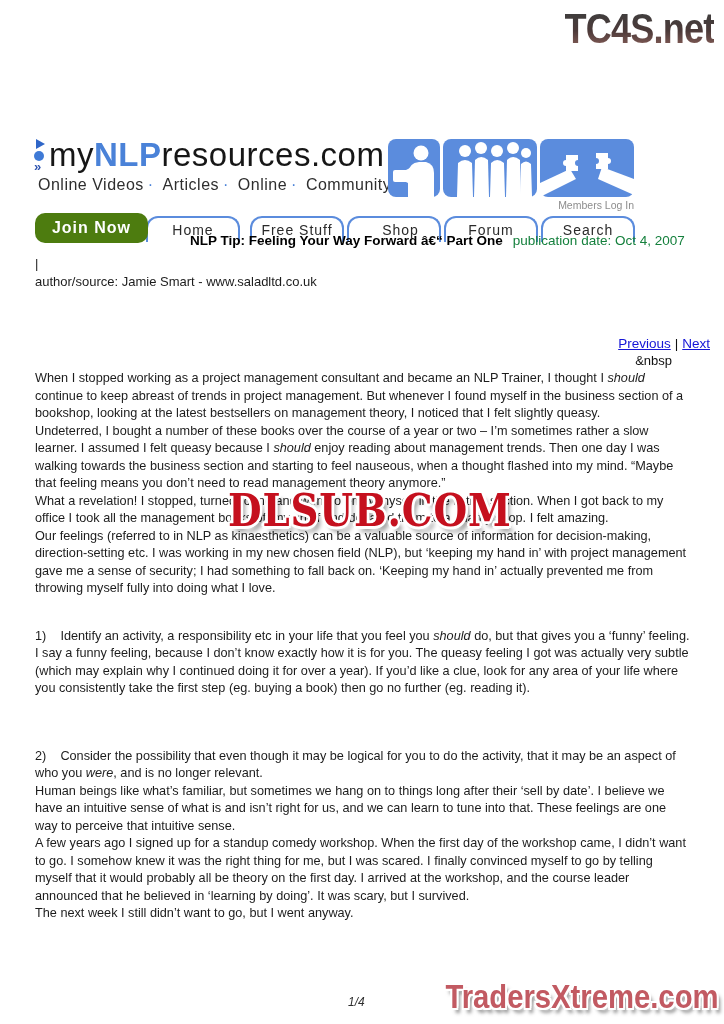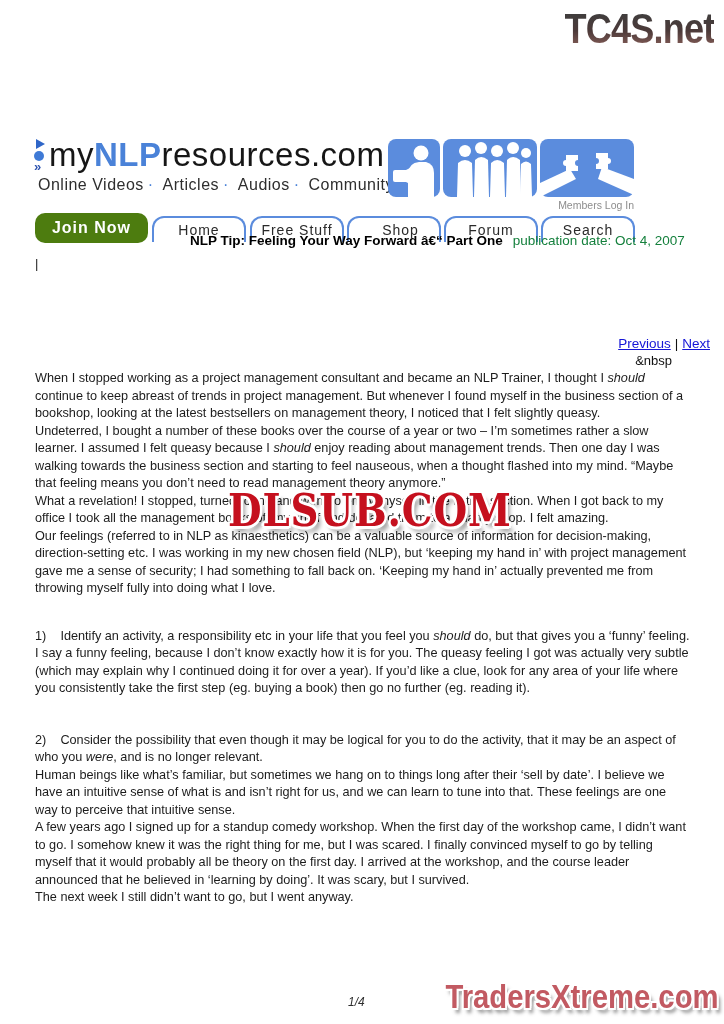--- a/index.html
+++ b/index.html
@@ -71,42 +71,42 @@
   .pipe { position:absolute; left:35px; top:256px; font-size:13px; }
   .author { position:absolute; left:35px; top:274px; font-size:13px; }
   .pager { position:absolute; right:14px; top:336px; font-size:13.5px; }
   .pager a { color:#1515d6; text-decoration:underline; cursor:pointer; }
   .pager .sep { color:#111; padding:0 4px; }
   .nbsp-txt { position:absolute; right:52px; top:353px; font-size:13px; color:#111; }
   
   .body-col { position:absolute; left:35px; top:370px; width:656px; font-size:12.7px; line-height:17.5px; color:#1c1c1c; }
   .body-col p { margin:0; }
   .body-col p.gap { margin-top:30px; }
-  .body-col p.gap2 { margin-top:34px; }
+  .body-col p.gap2 { margin-top:50px; }
   .pagenum { position:absolute; left:348px; top:995px; font-size:12px; font-style:italic; color:#2e2e2e; }
 </style>
 </head>
 <body>
 
 <div id="page">
 
   <div class="wm-top">TC4S.net</div>
   <div class="wm-mid">DLSUB.COM</div>
   <div class="wm-bottom">TradersXtreme.com</div>
 
   <div class="logo-row">
     <div class="logo-icon">
       <div class="logo-tri"></div>
       <div class="logo-dot"></div>
       <div class="logo-ff">»</div>
     </div>
     <div class="logo-text"><span>my</span><span class="accent">NLP</span><span>resources.com</span></div>
   </div>
   <div class="tagline">
-    <span>Online Videos</span><span>Articles</span><span>Audios</span><span>Community</span>
+    <span>Online Videos</span><span>Articles</span><span>Online</span><span>Community</span>
   </div>
 
   <div class="tile" style="left:388px; width:52px;">
     <svg viewBox="0 0 52 58">
       <circle cx="33" cy="14" r="7.5" fill="#fff"></circle>
       <path fill="#fff" d="M20 58 L20 34 Q21 24 31 23 L38 23 Q46 25 46 34 L46 58 Z"></path>
       <rect x="5" y="31" width="15" height="12" rx="2" fill="#fff"></rect>
       <path fill="#fff" d="M18 31 L26 27 L26 47 L18 43 Z"></path>
     </svg>
   </div>
@@ -132,30 +132,31 @@
         <path d="M0 44 L30 30 L36 40 L0 58 Z"></path>
         <path d="M94 40 L62 28 L58 40 L94 56 Z"></path>
         <path d="M26 16 h12 v5 a3 3 0 1 0 0 6 v5 h-12 v-5 a3 3 0 1 1 0 -6 Z"></path>
         <path d="M56 14 h12 v5 a3 3 0 1 1 0 6 v5 h-12 v-5 a3 3 0 1 0 0 -6 Z"></path>
       </g>
     </svg>
   </div>
   <div class="members">Members Log In</div>
 
   <div class="join-btn">Join Now</div>
-  <div class="tab" style="left:152px;">Home</div>
+  <div class="tab" style="left:146px;">Home</div>
   <div class="tab" style="left:250px;">Free Stuff</div>
   <div class="tab" style="left:347px;padding-left:13px;">Shop</div>
   <div class="tab" style="left:444px;">Forum</div>
   <div class="tab" style="left:541px;">Search</div>
 
   <div class="title-line">
     <span class="t">NLP Tip: Feeling Your Way Forward â€“ Part One</span><span class="d">publication date: Oct 4, 2007</span>
   </div>
   <div class="pipe">|</div>
+  <div class="author">author/source: Jamie Smart - www.saladltd.co.uk</div>
 
   <div class="pager">
     <a>Previous</a><span class="sep">|</span><a>Next</a>
   </div>
   <div class="nbsp-txt">&amp;nbsp</div>
 
   <div class="body-col">
       <p><span>When I stopped working as a project management consultant and became an NLP Trainer, I thought I </span><i>should</i><span> continue to keep abreast of trends in project management. But whenever I found myself in the business section of a bookshop, looking at the latest bestsellers on management theory, I noticed that I felt slightly queasy.</span></p>
       <p><span>Undeterred, I bought a number of these books over the course of a year or two – I’m sometimes rather a slow learner. I assumed I felt queasy because I </span><i>should</i><span> enjoy reading about management trends. Then one day I was walking towards the business section and starting to feel nauseous, when a thought flashed into my mind. “Maybe that feeling means you don’t need to read management theory anymore.”</span></p>
       <p><span>What a revelation! I stopped, turned round and went to enjoy myself in the fiction section. When I got back to my office I took all the management books off my shelf and donated them to a charity shop. I felt amazing.</span></p>

